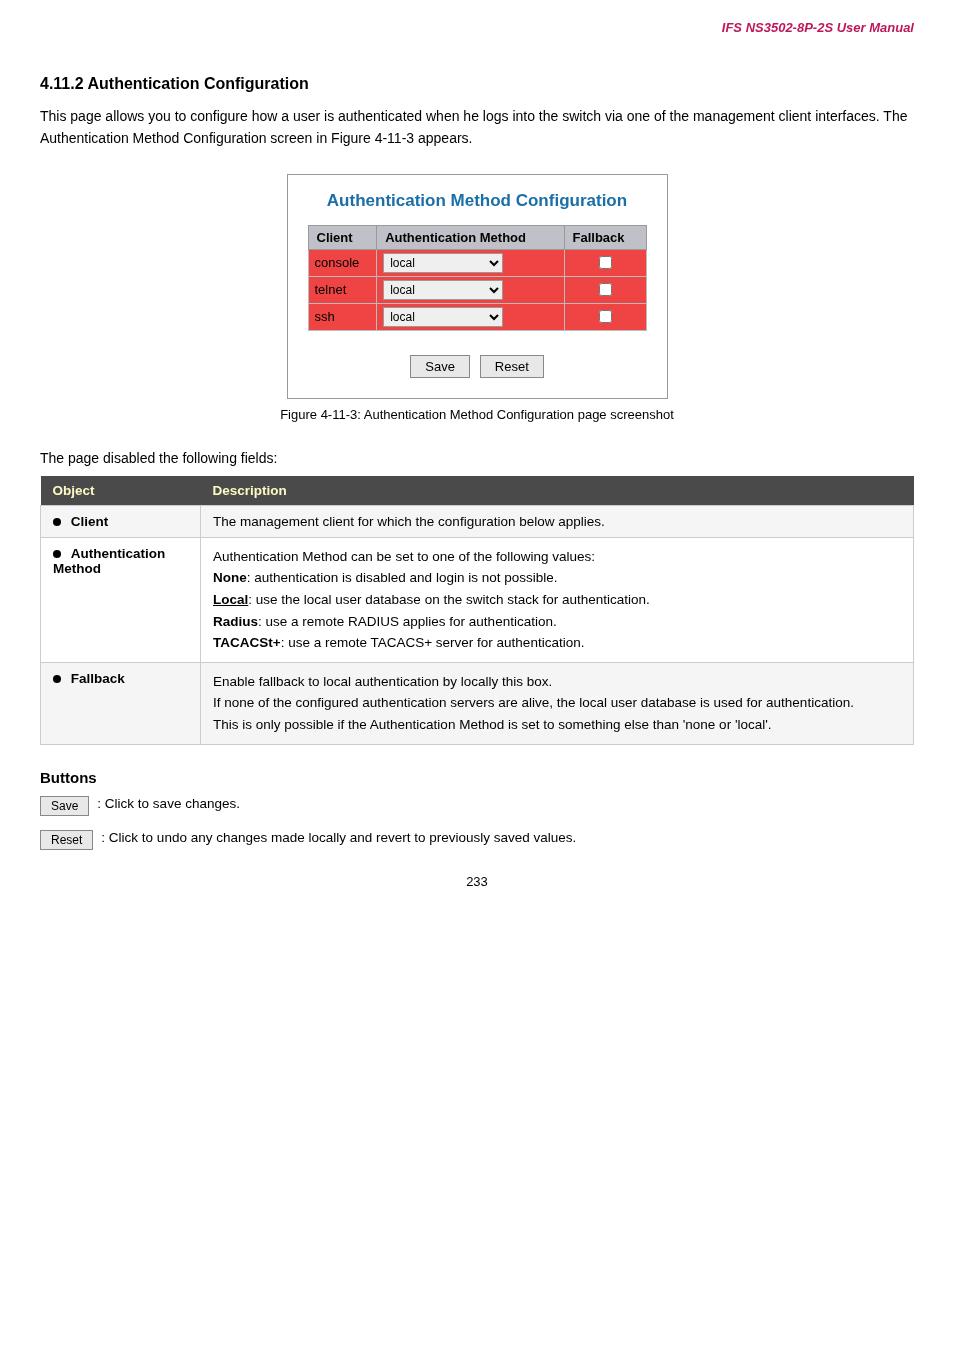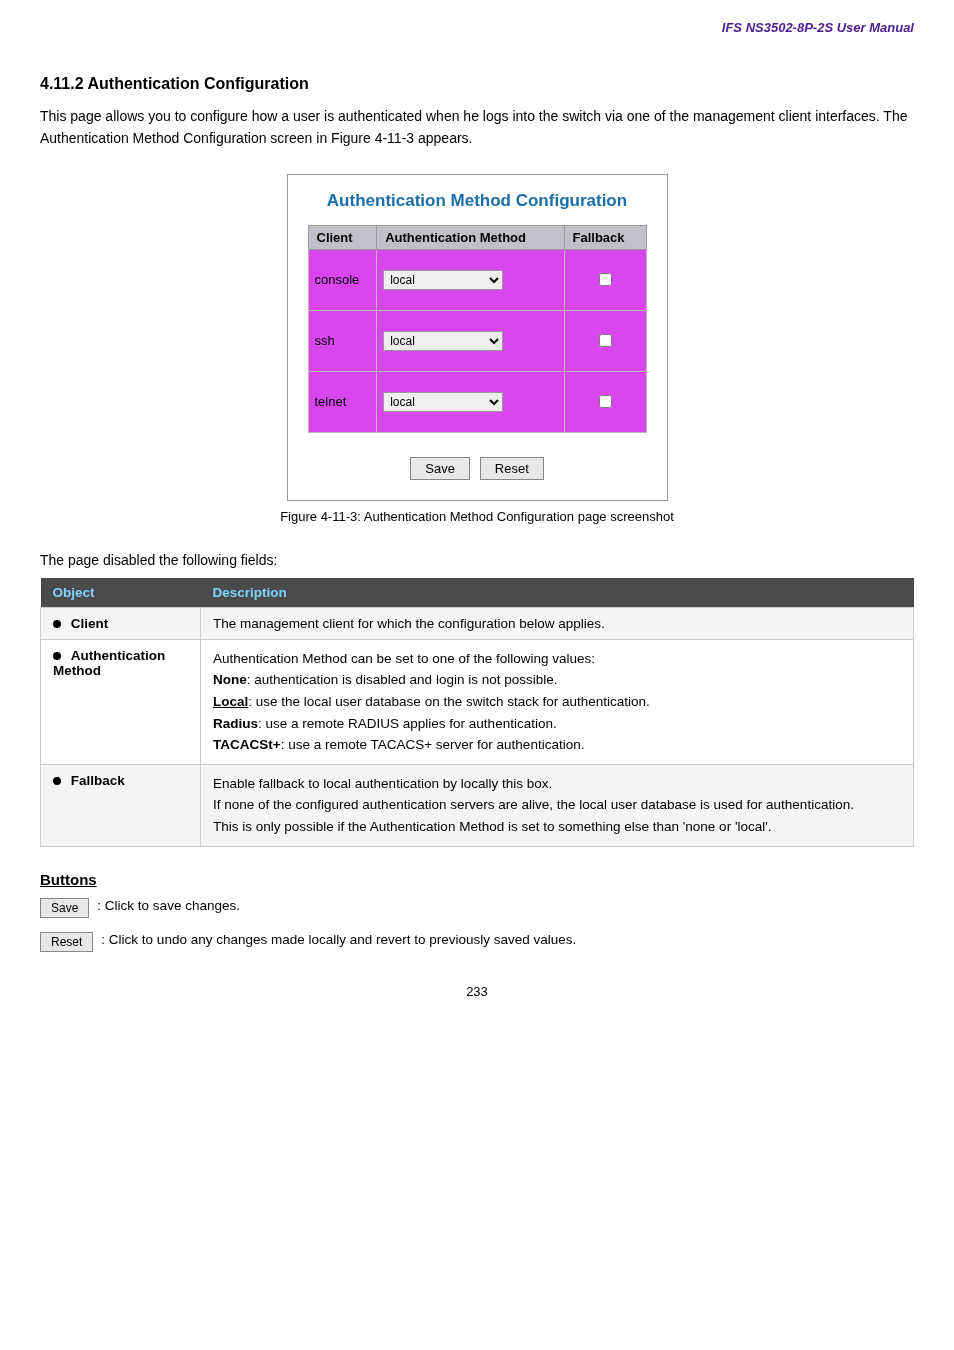--- a/index.html
+++ b/index.html
@@ -11,21 +11,21 @@
       padding: 20px 40px 40px 40px;
       max-width: 954px;
       margin: 0 auto;
     }
     .header-right {
       text-align: right;
       font-style: italic;
       font-weight: bold;
       font-size: 13px;
       margin-bottom: 40px;
-      color: #4c1d95;
+      color: #be185d;
     }
     .section-title {
       font-size: 16px;
       font-weight: bold;
       margin-bottom: 12px;
     }
     .intro-text {
       font-size: 14px;
       line-height: 1.6;
       margin-bottom: 24px;
@@ -55,22 +55,22 @@
     }
     .config-table th {
       background: #c0c0c8;
       border: 1px solid #999;
       padding: 4px 8px;
       text-align: left;
       font-weight: bold;
     }
     .config-table td {
       border: 1px solid #bbb;
-      padding: 20px 6px;
-      background: #d946ef;
+      padding: 3px 6px;
+      background: #ef4444;
     }
     .config-table select {
       border: 1px solid #999;
       font-size: 12px;
       padding: 1px 2px;
       width: 120px;
     }
     .config-table input[type="checkbox"] {
       margin: 0 auto;
       display: block;
@@ -101,21 +101,21 @@
     }
     
     .desc-table {
       width: 100%;
       border-collapse: collapse;
       font-size: 13.5px;
       margin-bottom: 24px;
     }
     .desc-table th {
       background: #4a4a4a;
-      color: #7dd3fc;
+      color: #fef9c3;
       padding: 7px 12px;
       text-align: left;
       font-weight: bold;
     }
     .desc-table td {
       border: 1px solid #ccc;
       padding: 8px 12px;
       vertical-align: top;
     }
     .desc-table tr:nth-child(odd) td {
@@ -135,21 +135,20 @@
       height: 8px;
       background: #000;
       border-radius: 50%;
       margin-right: 6px;
       vertical-align: middle;
     }
     .buttons-section h3 {
       font-weight: bold;
       font-size: 15px;
       margin-bottom: 10px;
-      text-decoration: underline;
     }
     .button-desc {
       display: flex;
       align-items: flex-start;
       margin-bottom: 14px;
       font-size: 13.5px;
       gap: 8px;
     }
     .btn-inline {
       display: inline-block;
@@ -157,21 +156,21 @@
       border: 1px solid #888;
       background: #e8e8e8;
       font-size: 12px;
       white-space: nowrap;
       min-width: 44px;
       text-align: center;
     }
     .page-number {
       text-align: center;
       font-size: 13px;
-      margin-top: 32px;
+      margin-top: 24px;
       color: #000;
     }
     .desc-line {
       line-height: 1.6;
     }
     .bold-term {
       font-weight: bold;
       text-decoration: underline;
     }
   </style>
@@ -199,39 +198,39 @@
     <thead>
       <tr>
         <th>Client</th>
         <th>Authentication Method</th>
         <th>Fallback</th>
       </tr>
     </thead>
     <tbody id="config-tbody">
     <tr>
           <td>console</td>
+          <td><select><option value="none">none</option><option value="local" selected="">local</option><option value="radius">radius</option><option value="tacacs+">tacacs+</option></select></td>
+          <td style="text-align: center;">
+            <input type="checkbox" style="">
+          </td>
+        </tr>
+        <tr>
+          <td>telnet</td>
           <td><select><option value="none">none</option><option value="local" selected="">local</option><option value="radius">radius</option><option value="tacacs+">tacacs+</option></select></td>
           <td style="text-align: center;">
             <input type="checkbox" style="">
           </td>
         </tr>
         <tr>
           <td>ssh</td>
           <td><select><option value="none">none</option><option value="local" selected="">local</option><option value="radius">radius</option><option value="tacacs+">tacacs+</option></select></td>
           <td style="text-align: center;">
             <input type="checkbox" style="">
           </td>
         </tr>
-        <tr>
-          <td>telnet</td>
-          <td><select><option value="none">none</option><option value="local" selected="">local</option><option value="radius">radius</option><option value="tacacs+">tacacs+</option></select></td>
-          <td style="text-align: center;">
-            <input type="checkbox" style="">
-          </td>
-        </tr>
       </tbody>
   </table>
   <div class="config-buttons">
     <button>Save</button>
     <button>Reset</button>
   </div>
 </div>
 
 <div class="figure-caption">
   <strong>Figure 4-11-3:</strong>

